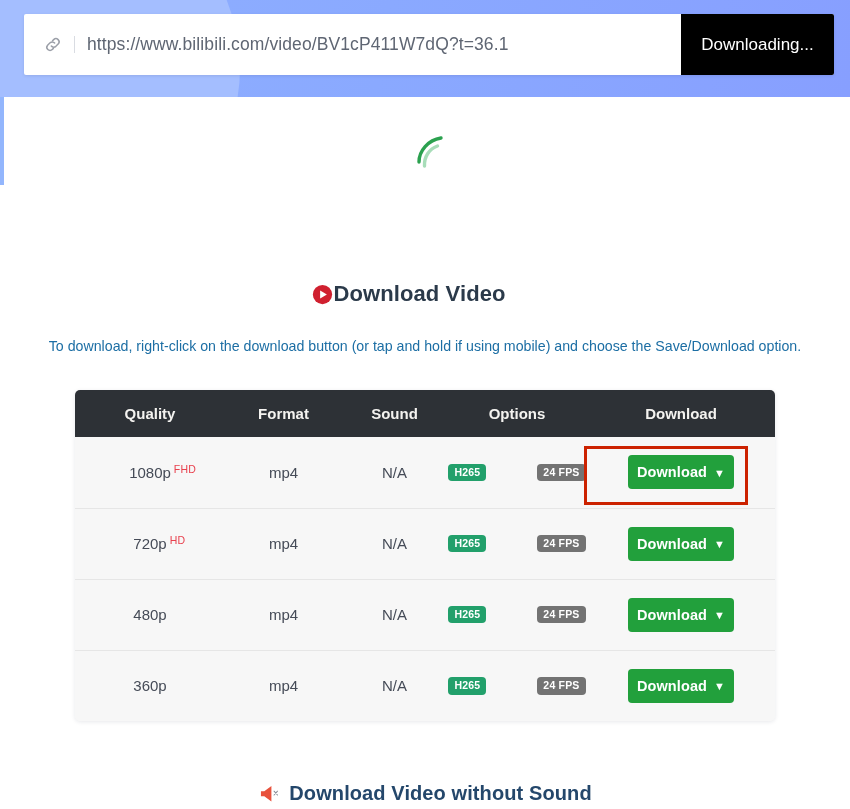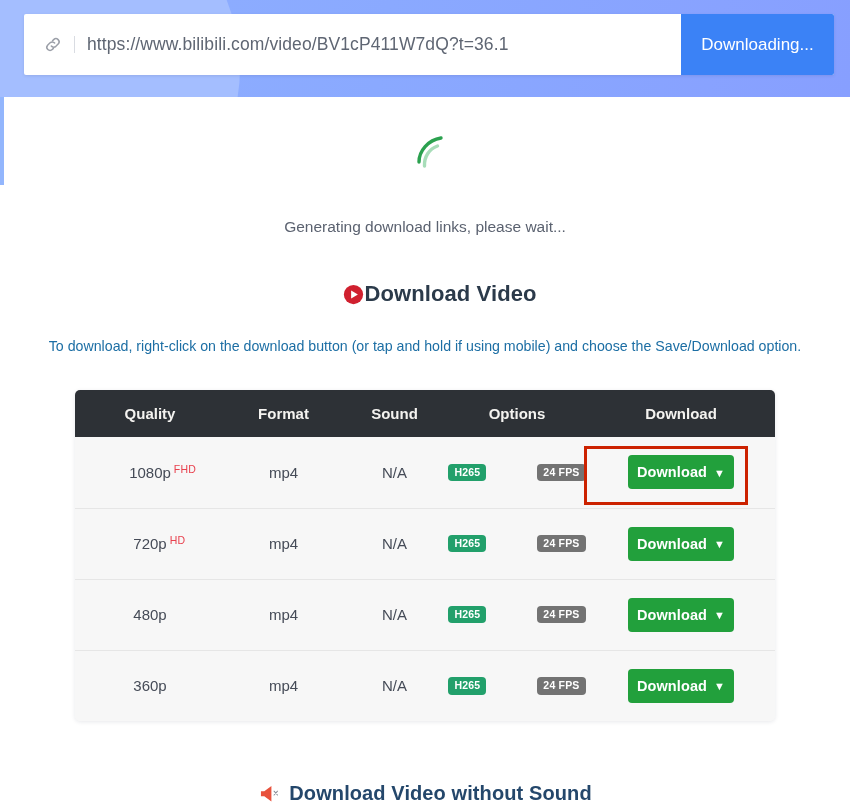--- a/index.html
+++ b/index.html
@@ -49,21 +49,21 @@
   .url-sep {
     width: 1px; height: 17px; background: #d9dce2;
     margin: 0 12px 0 10px; flex: 0 0 auto;
   }
   .url-text {
     font-size: 17.5px; color: #5f6673; letter-spacing: .1px;
     white-space: nowrap; overflow: hidden; text-overflow: ellipsis;
   }
   .dl-btn {
     flex: 0 0 153px; width: 153px;
-    background: #3b82f6;
+    background: #000000;
     color: #ffffff;
     display: flex; align-items: center; justify-content: center;
     font-size: 17px;
     border: none; cursor: pointer;
     border-radius: 0 2px 2px 0;
   }
 
   
   .spinner-wrap {
     position: absolute; left: 0; top: 120px; width: 850px; height: 70px;
@@ -72,21 +72,21 @@
   .spinner { width: 58px; height: 58px; transform: translateX(4px); }
 
   .status-text {
     position: absolute; left: 0; top: 218px; width: 850px;
     text-align: center; font-size: 15.5px; color: #5b6270;
   }
 
   
   .section-head {
     position: absolute; left: 0; top: 281px; width: 818px;
-    display: flex; align-items: center; justify-content: center; gap: 0; margin-left: 31px;
+    display: flex; align-items: center; justify-content: center; gap: 0;
   }
   .play-icon { width: 21px; height: 21px; flex: 0 0 auto; display:block; }
   .section-head-text {
     font-size: 22px; font-weight: bold; color: #2b3a4a; letter-spacing: .1px;
   }
 
   .hint {
     position: absolute; left: 0; top: 338px; width: 850px;
     text-align: center; font-size: 14.2px; color: #1c6ea4;
   }
@@ -186,21 +186,20 @@
     <button class="dl-btn">Downloading...</button>
   </div>
 
   <div class="spinner-wrap">
     <svg class="spinner" viewBox="0 0 58 58" fill="none" stroke-linecap="round">
       <path d="M41 12 C28 14 19 25 19 36" stroke="#2ba14f" stroke-width="3.4"></path>
       <path d="M37.5 20 C29 23 24 31 24.5 40" stroke="#a8ddb9" stroke-width="3.4"></path>
     </svg>
   </div>
 
-  <div class="status-text">Generating download links, please wait...</div>
 
   <div class="section-head">
     <svg class="play-icon" viewBox="0 0 24 24">
       <circle cx="12" cy="12" r="11" fill="#d0202f"></circle>
       <path d="M9.3 7.4 L17 12 L9.3 16.6 Z" fill="#ffffff"></path>
     </svg>
     <span class="section-head-text">Download Video</span>
   </div>
 
   <div class="hint">To download, right-click on the download button (or tap and hold if using mobile) and choose the Save/Download option.</div>

